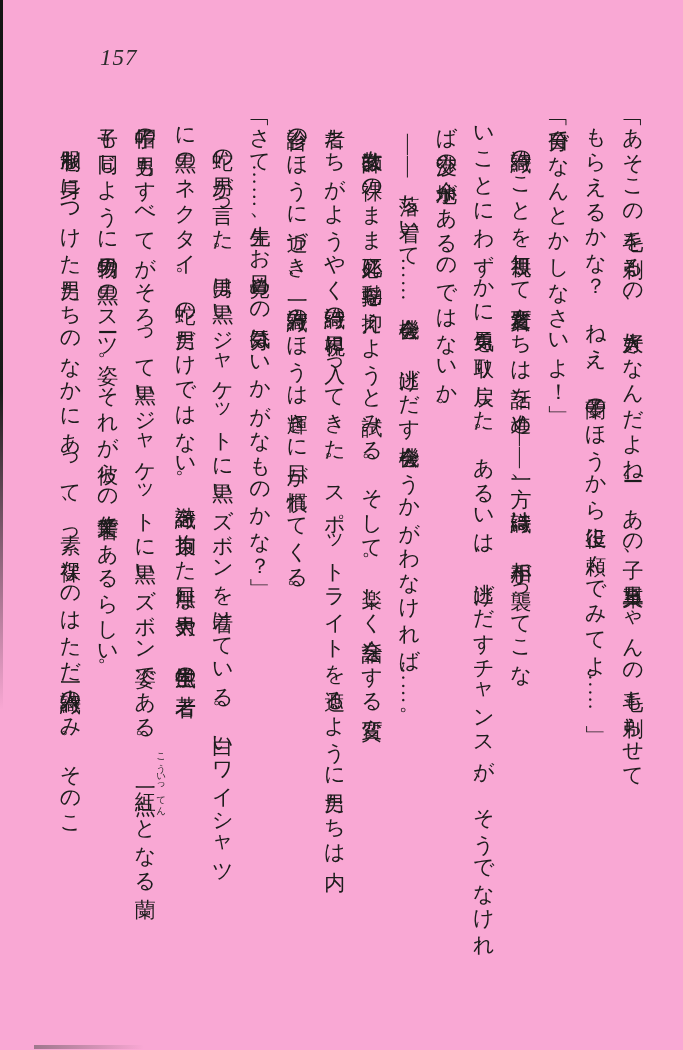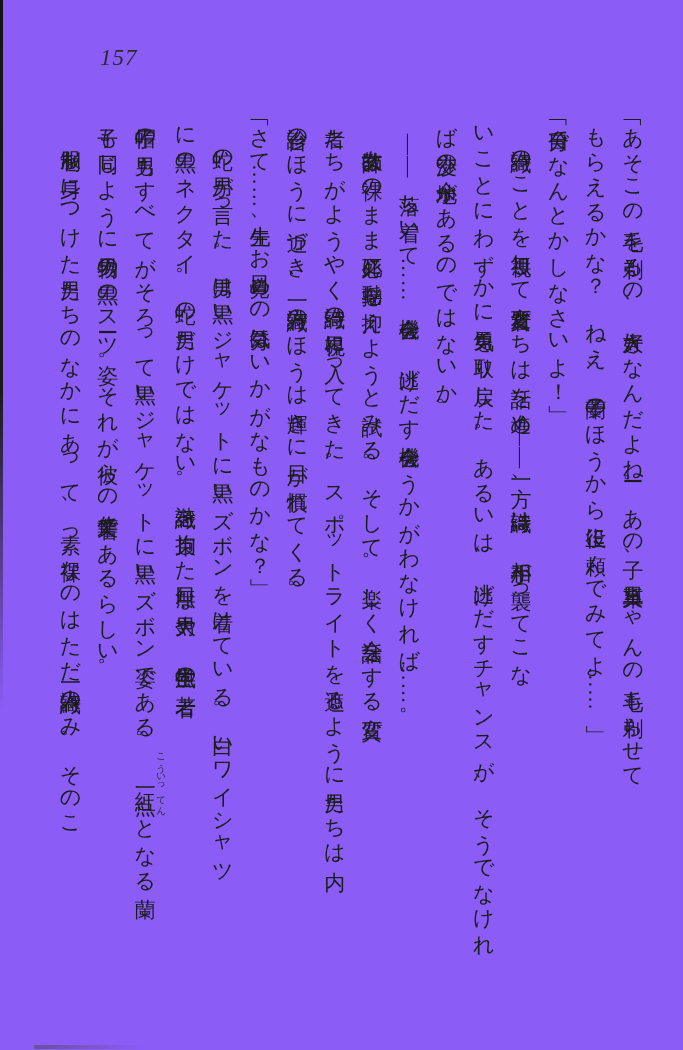--- a/index.html
+++ b/index.html
@@ -1,19 +1,19 @@
 <!DOCTYPE html>
 <html lang="ja"><head>
 <meta charset="utf-8">
 <style>
   html,body{margin:0;padding:0;background:#e8e8e8;}
   .page{
     position:relative;
     width:683px;height:1050px;
-    background:#8b5cf6;
+    background:#f9a8d4;
     overflow:hidden;
     font-family:"Liberation Serif","DejaVu Serif",serif;
   }
   .edge-artifact{
     position:absolute;left:0;top:0;width:3px;height:710px;
     background:linear-gradient(to bottom,#141414 0%,#1a1a1a 55%,rgba(26,26,26,0) 100%);
   }
   .bottom-artifact{
     position:absolute;left:34px;bottom:1px;width:110px;height:4px;
     background:linear-gradient(to right,rgba(70,70,70,.5),rgba(70,70,70,0));

